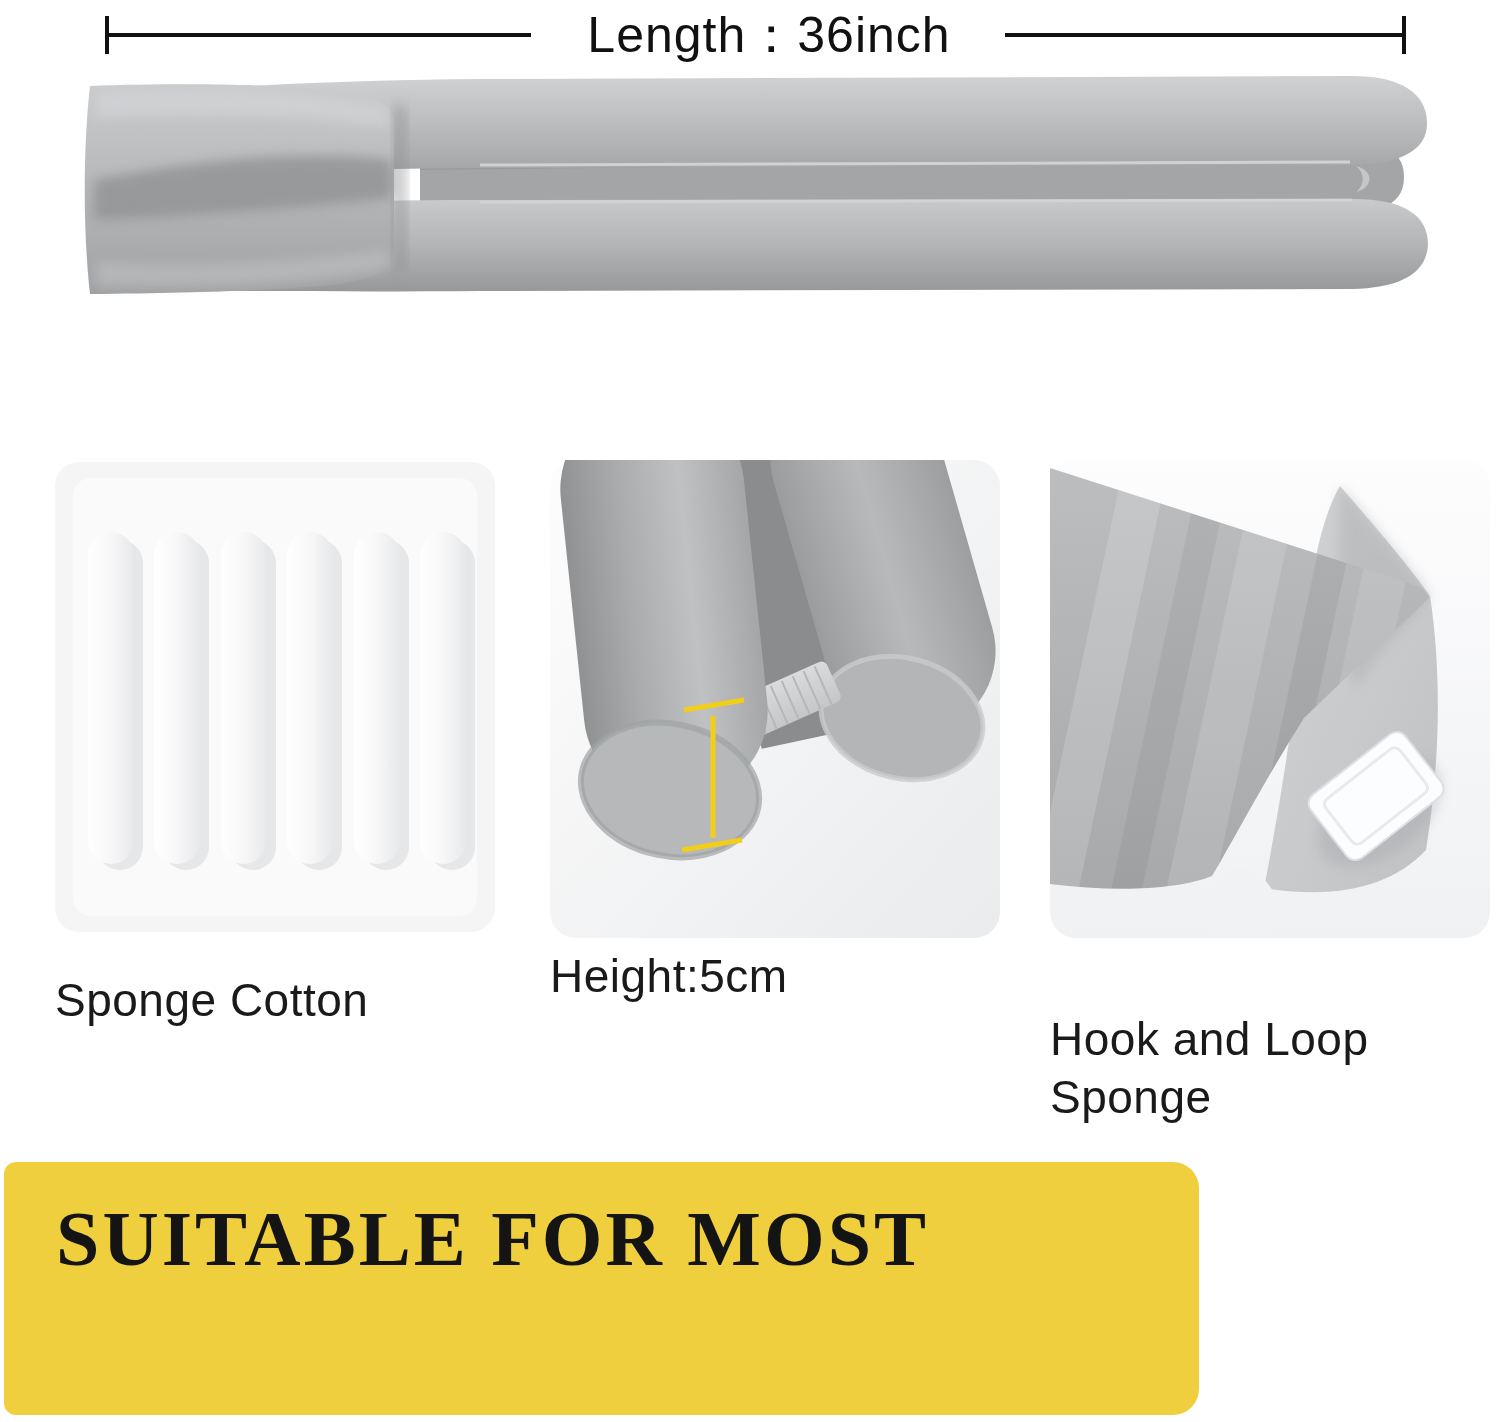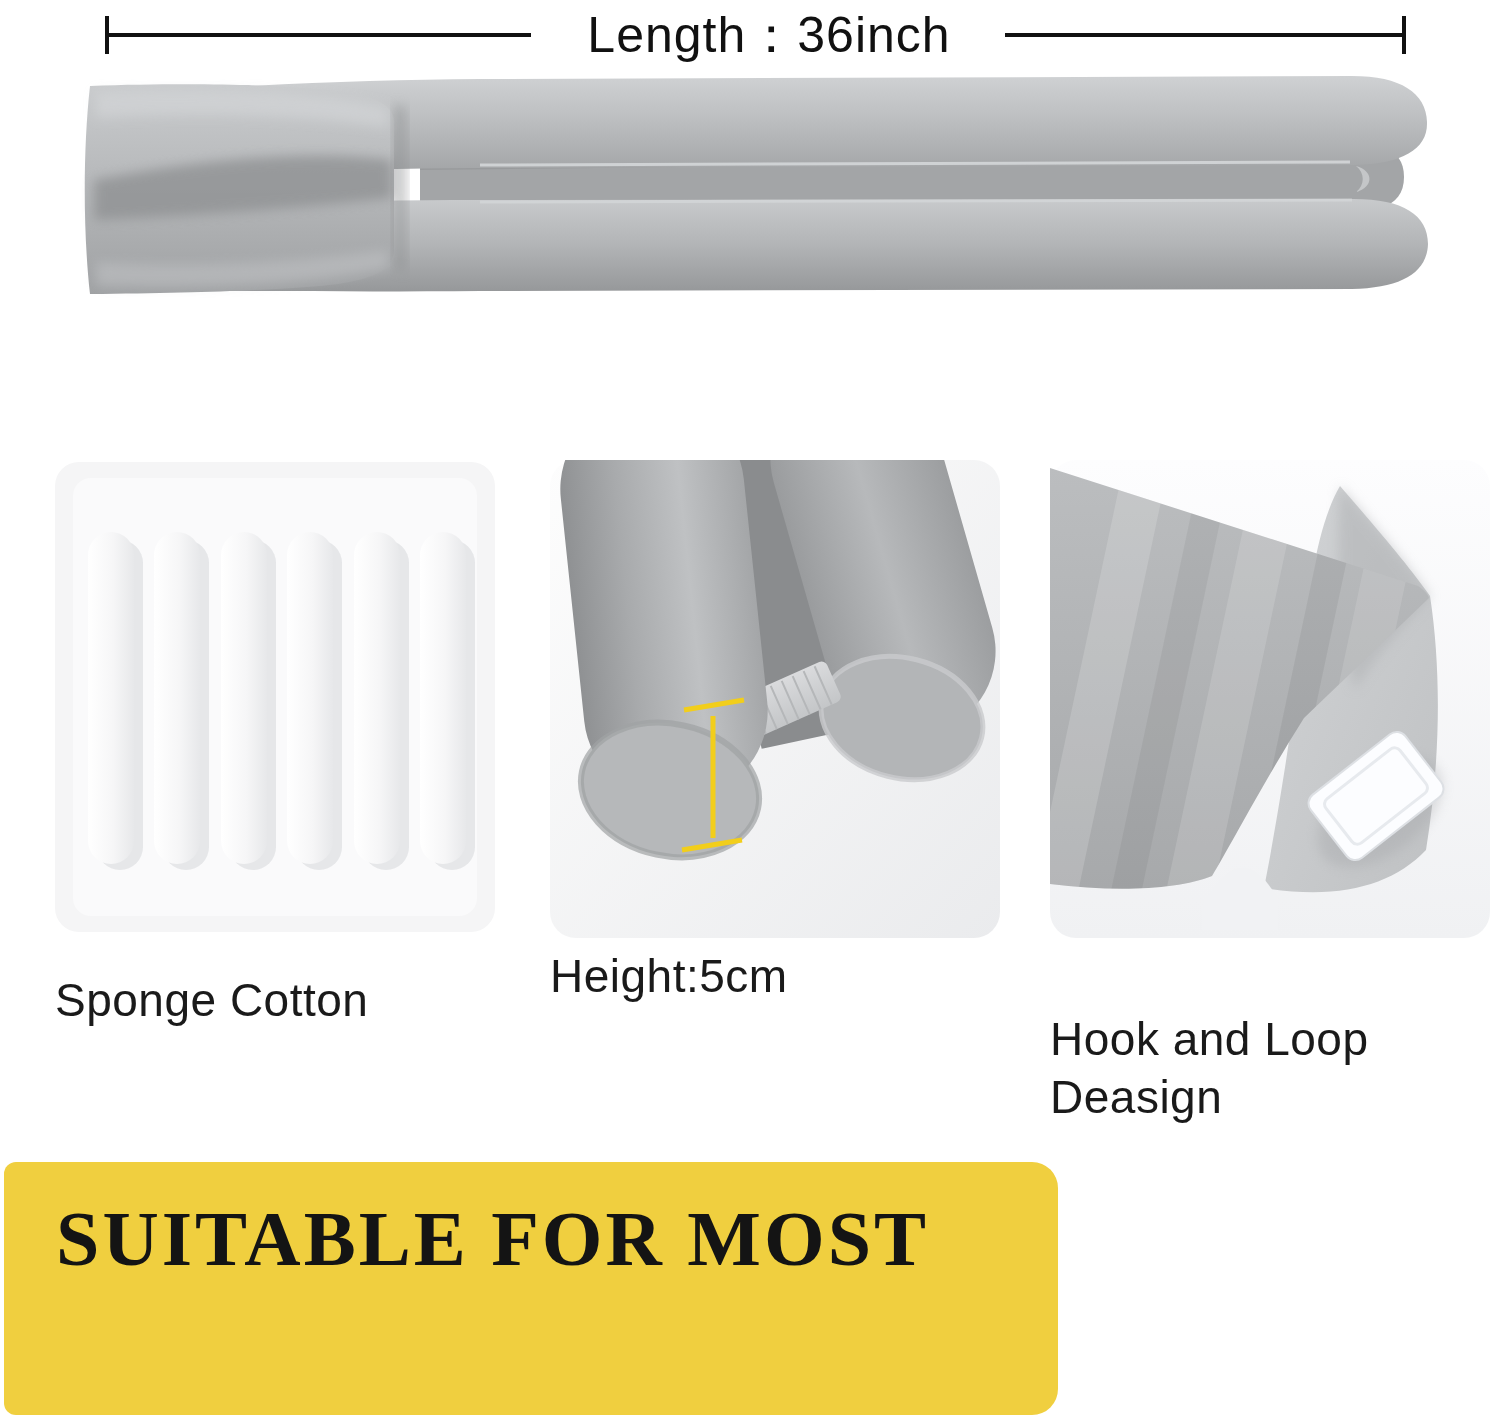--- a/index.html
+++ b/index.html
@@ -28,21 +28,21 @@
   
   .caption{
     position:absolute;text-align:left;font-size:46px;line-height:1.26;
     color:var(--caption-color,#1a1a1a);letter-spacing:.5px;
   }
   .caption.c1{left:55px;top:972px;width:440px}
   .caption.c2{left:550px;top:948px;width:450px}
   .caption.c3{left:1050px;top:1011px;width:440px}
   
   .banner{
-    position:absolute;left:4px;top:1162px;width:1054px;height:253px;
+    position:absolute;left:4px;top:1162px;width:1195px;height:253px;
     background:var(--banner-bg,#F0CF3F);
     border-radius:12px 26px 26px 12px;
     box-sizing:border-box;padding:26px 0 0 52px;
     font-family:"Liberation Serif","DejaVu Serif",serif;font-weight:700;
     color:var(--banner-text,#141414);
   }
   .banner-line{font-size:78px;line-height:1.32;white-space:nowrap;letter-spacing:3px}
 </style>
 </head>
 <body>
@@ -217,20 +217,20 @@
   </div>
 
   <div class="caption c1">
     <div>Sponge Cotton</div>
   </div>
   <div class="caption c2">
     <div>Height:5cm</div>
   </div>
   <div class="caption c3">
     <div>Hook and Loop</div>
-    <div>Deasign</div>
+    <div>Sponge</div>
   </div>
 
   <div class="banner">
     <div class="banner-line">SUITABLE FOR MOST</div>
   </div>
 
 </div>
 
 </body></html>

